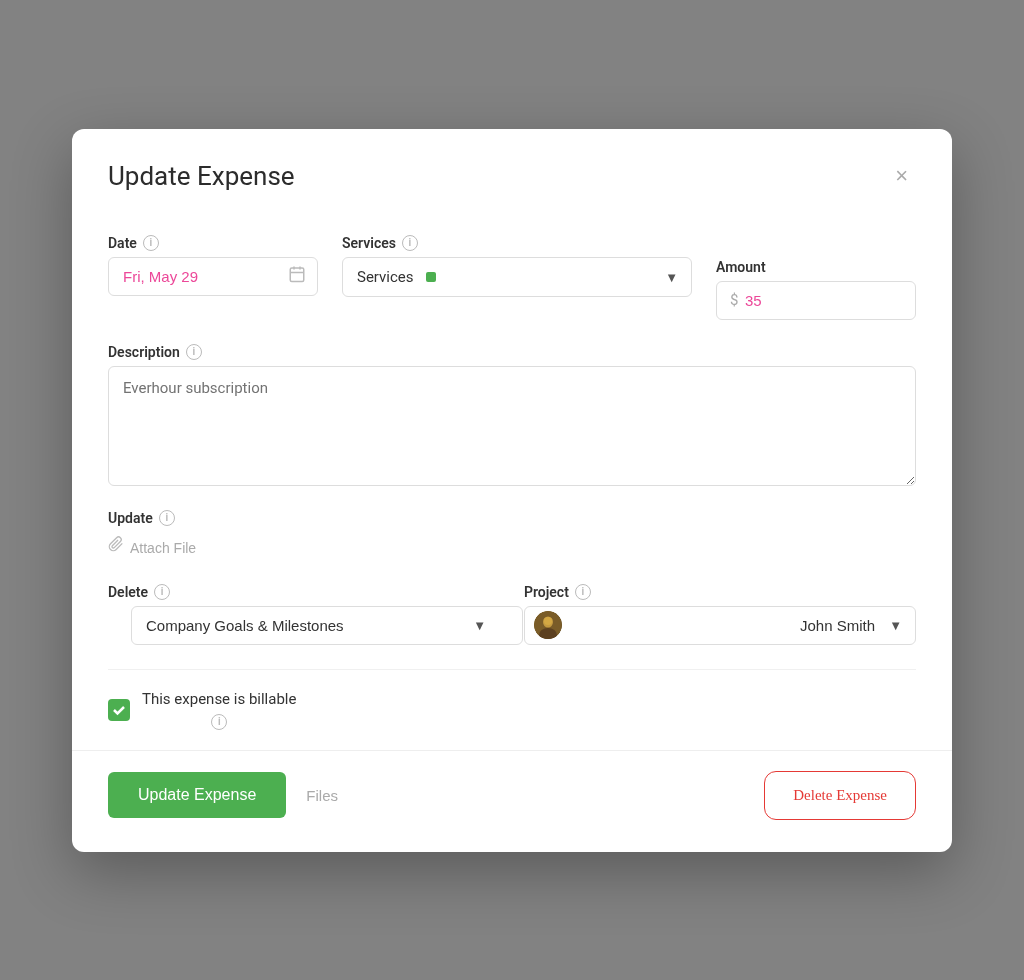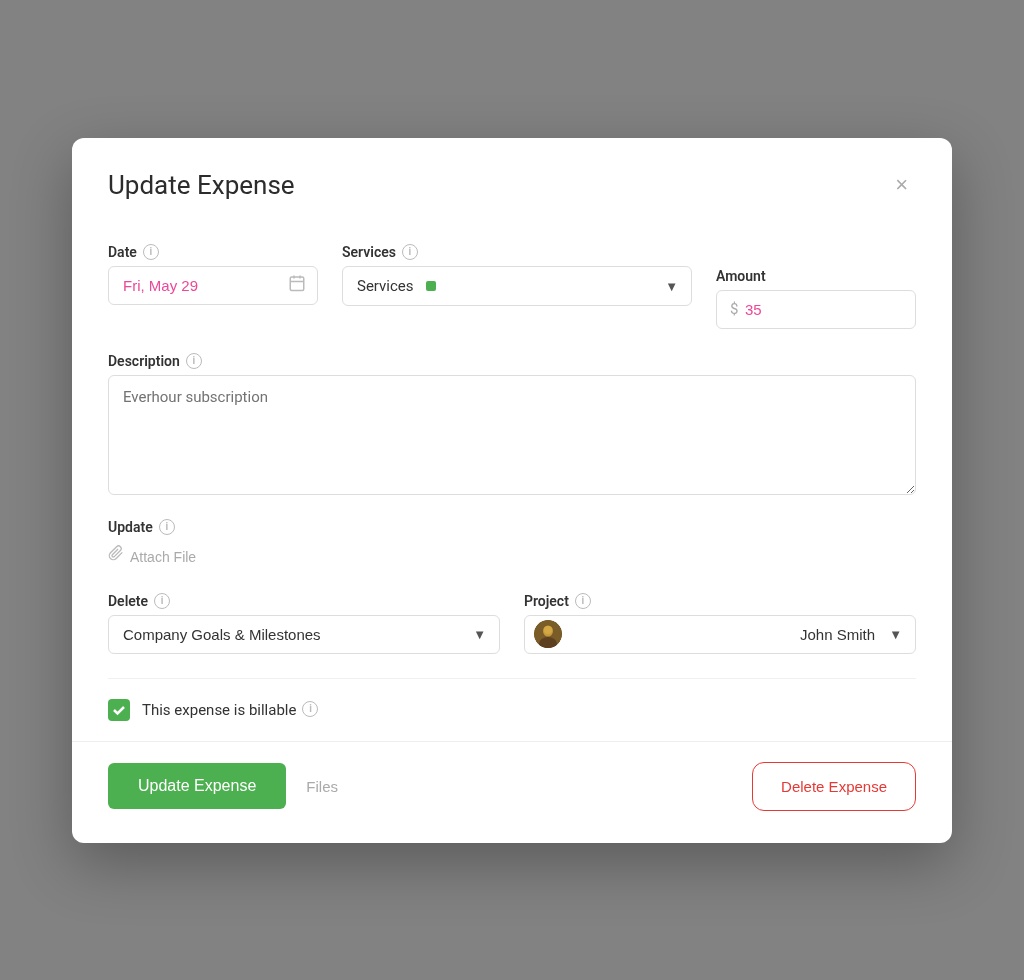--- a/index.html
+++ b/index.html
@@ -141,20 +141,21 @@
       -webkit-appearance: none;
       border: 1.5px solid #ddd;
       border-radius: 6px;
       padding: 10px 40px 10px 14px;
       font-size: 15px;
       color: #333;
       background: #fff;
       outline: none;
       width: 100%;
       cursor: pointer;
+      margin-left: 23px;
     }
     .select-arrow {
       position: absolute;
       right: 14px;
       top: 50%;
       transform: translateY(-50%);
       pointer-events: none;
       color: #555;
       font-size: 13px;
     }
@@ -276,21 +277,23 @@
     }
     .checkbox-green svg {
       width: 14px;
       height: 14px;
     }
 
     .billable-label {
       font-size: 15px;
       color: #333;
       display: flex;
+      align-items: center;
       gap: 6px;
+      flex-direction: column;
     }
 
     .modal-footer {
       padding: 20px 36px 32px 36px;
       display: flex;
       align-items: center;
       justify-content: space-between;
       border-top: 1px solid #eee;
     }
 
@@ -322,20 +325,21 @@
 
     .btn-delete {
       background: none;
       color: #e53935;
       border: 1.5px solid #e53935;
       border-radius: 12px;
       padding: 15px 28px;
       font-size: 15px;
       font-weight: 500;
       cursor: pointer;
+      font-family: Liberation Serif, serif;
     }
 
     
     .category-display {
       border: 1.5px solid #ddd;
       border-radius: 6px;
       padding: 10px 40px 10px 14px;
       font-size: 15px;
       color: #333;
       background: #fff;

